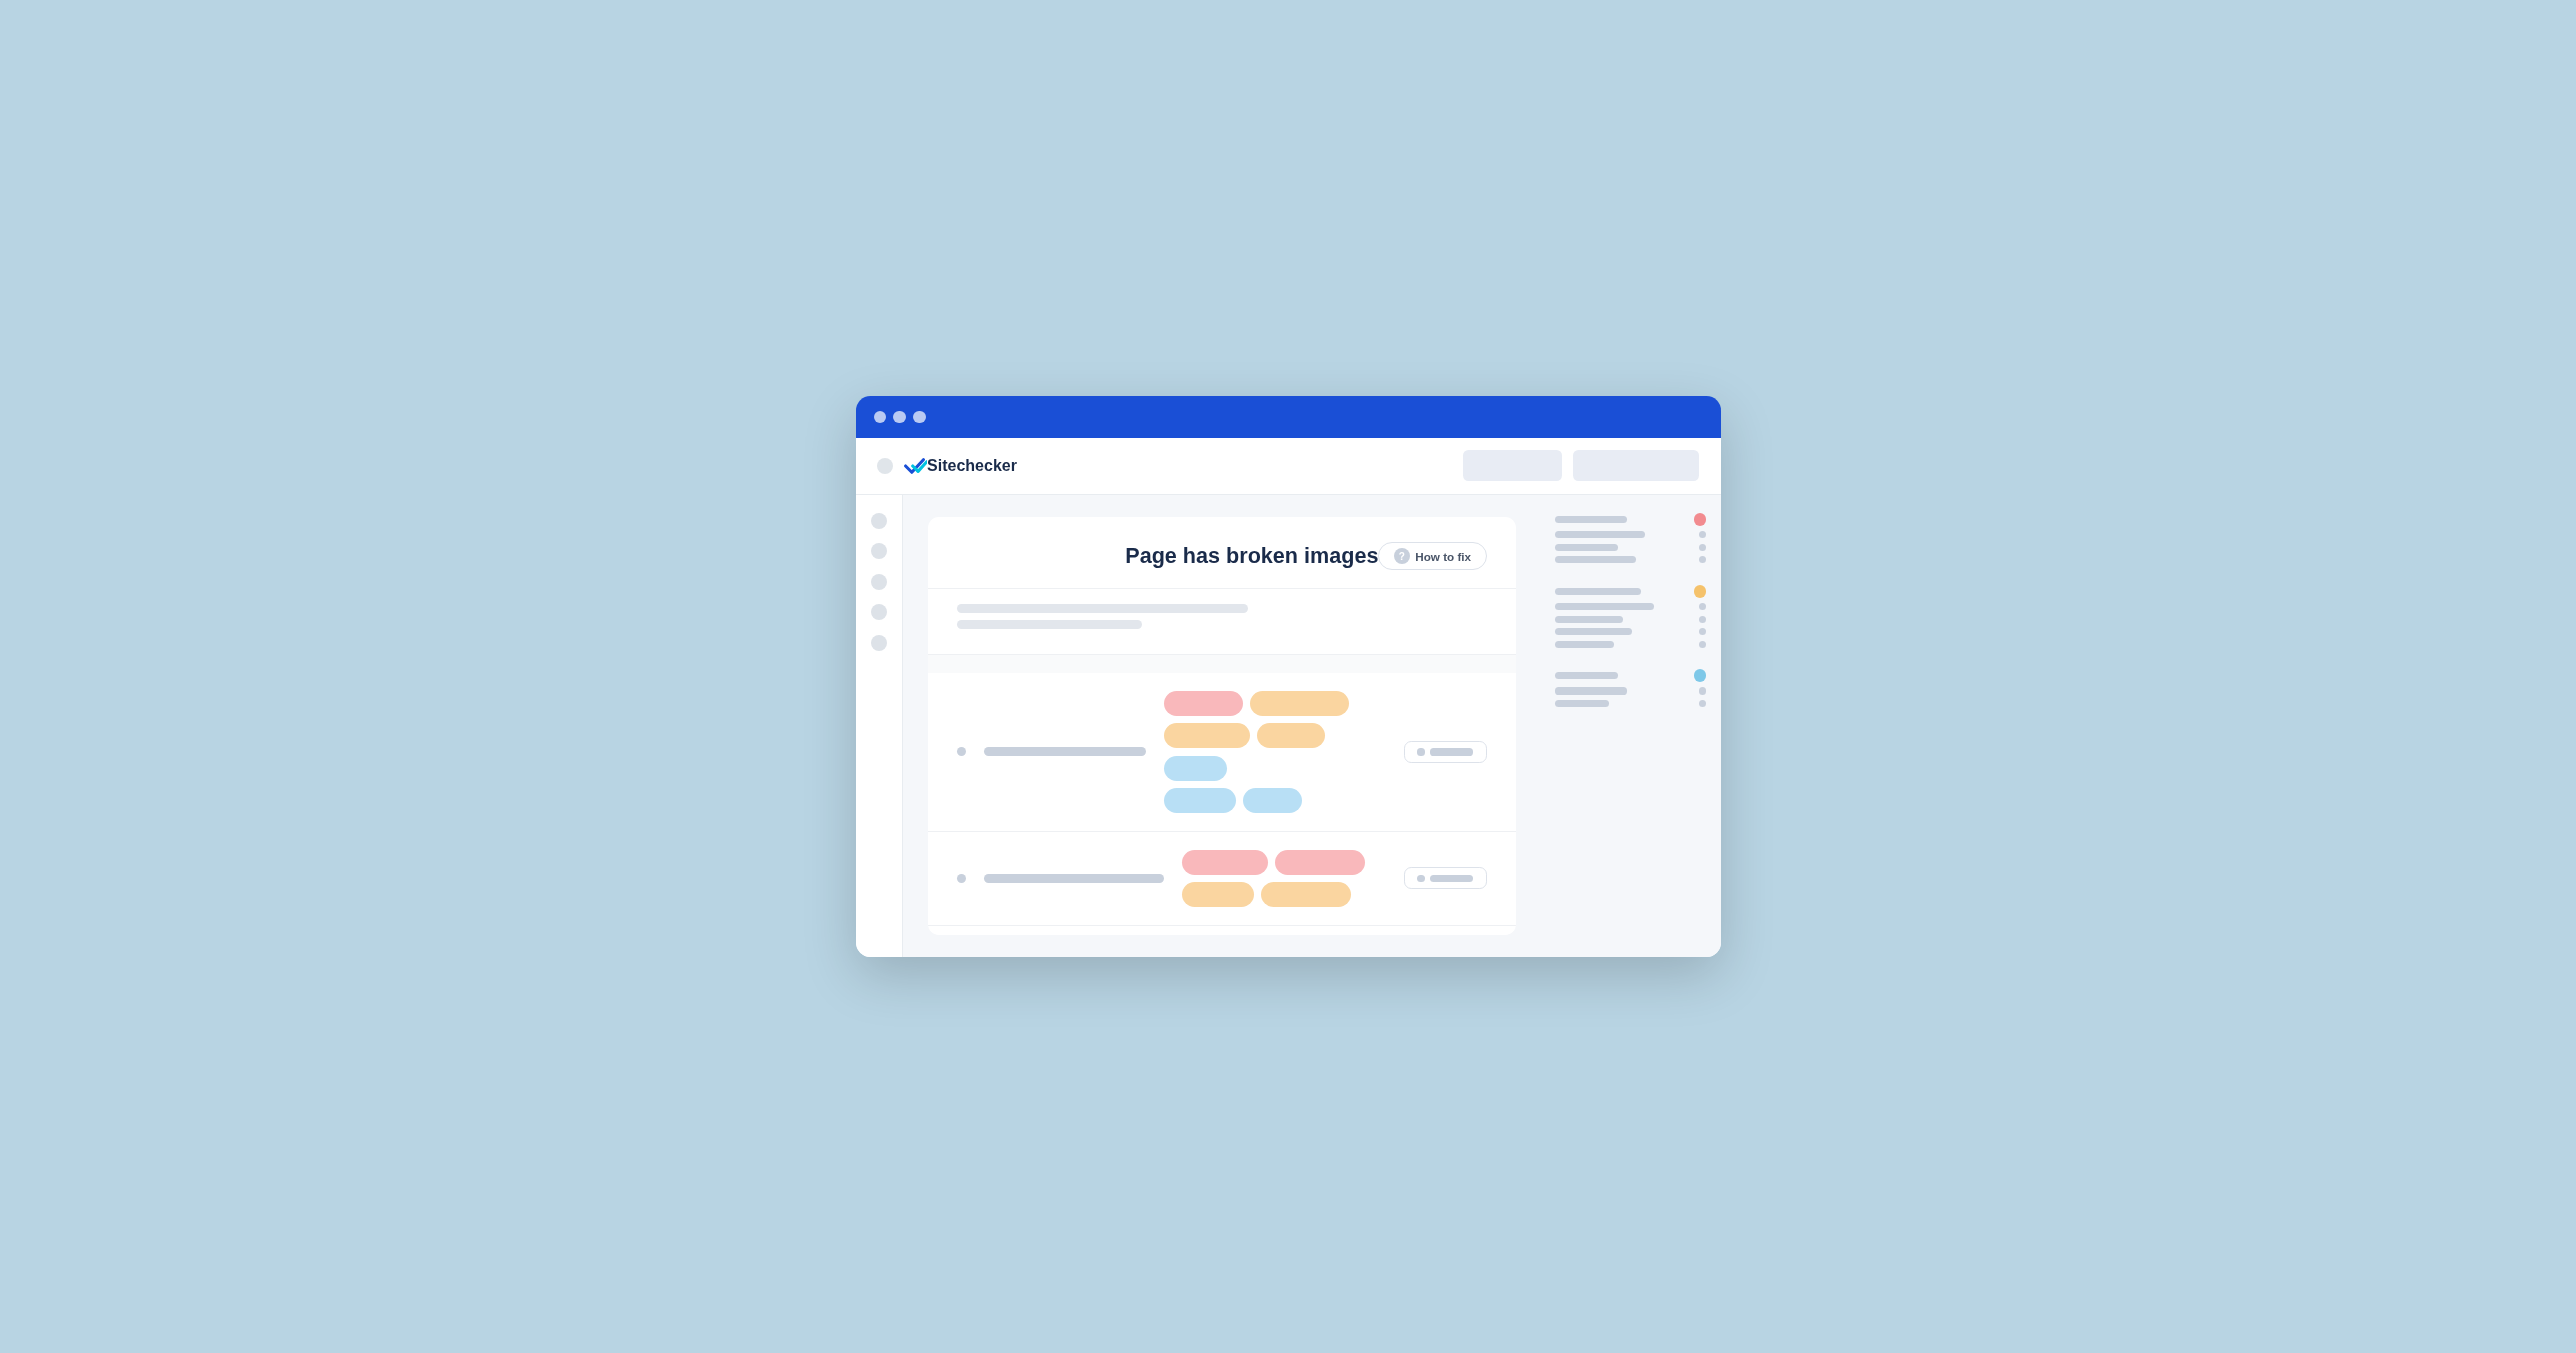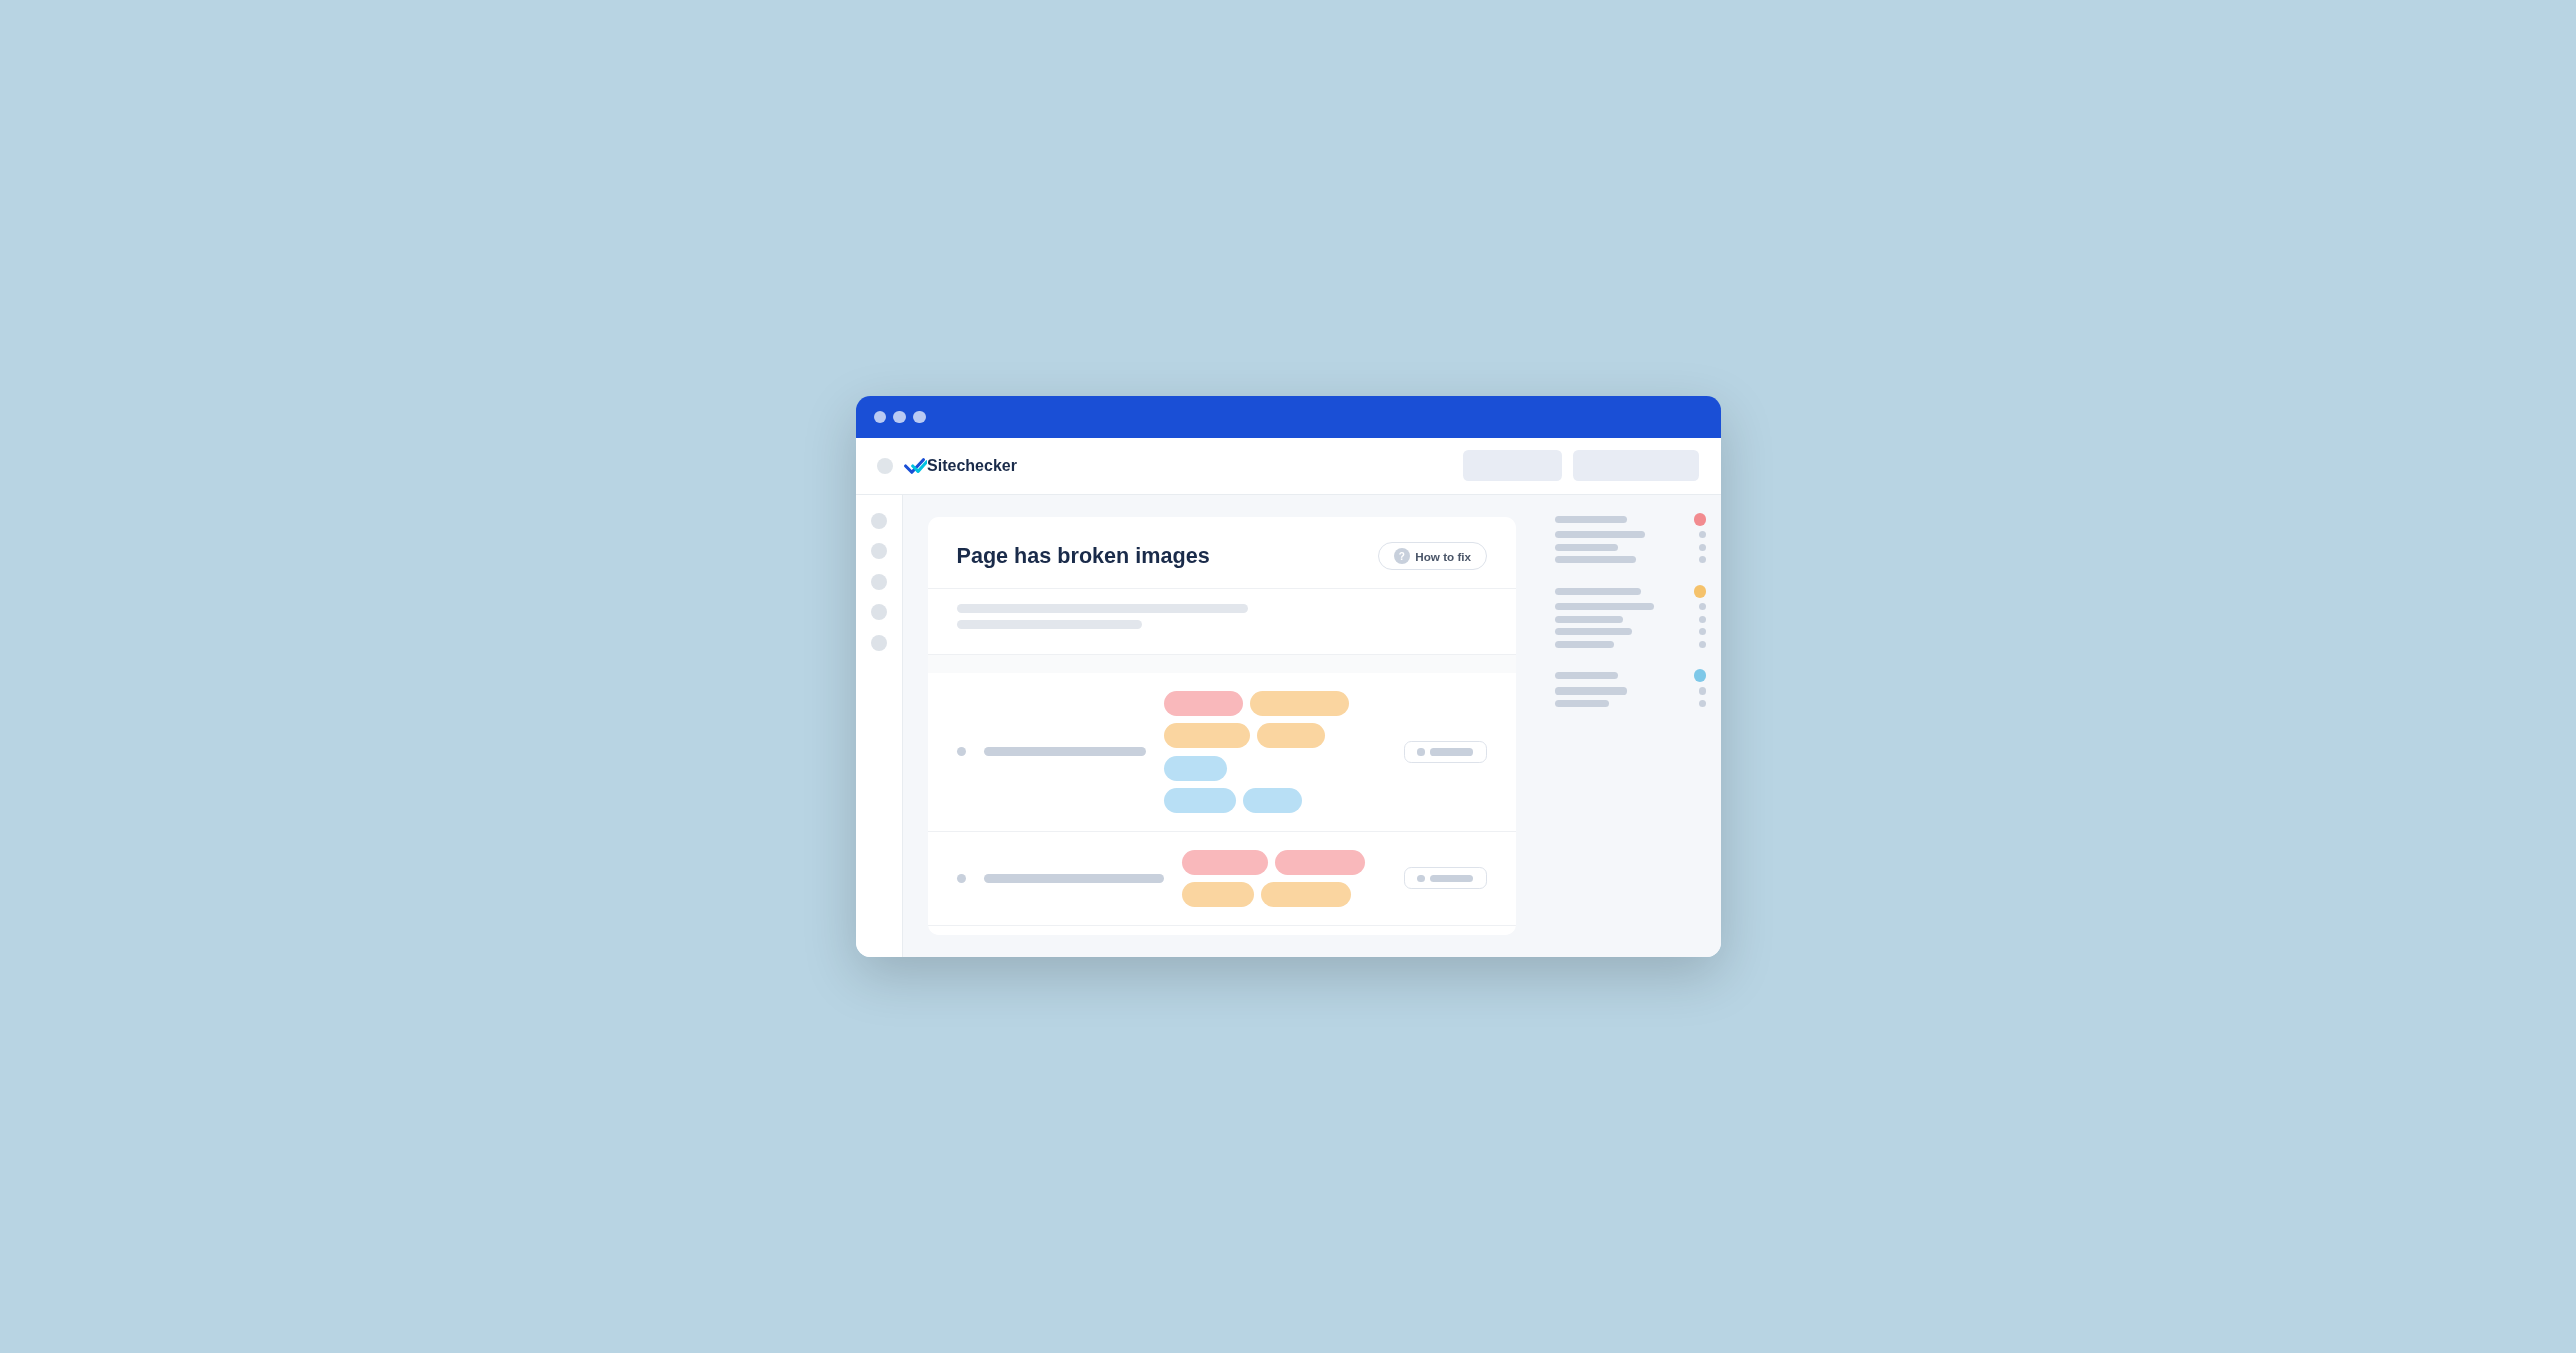--- a/index.html
+++ b/index.html
@@ -122,21 +122,21 @@
       border-radius: 10.8px;
       padding: 0;
       overflow: hidden;
     }
 
     .card-header {
       padding: 25px 29px 18px;
       border-bottom: 0.9px solid #eef0f3;
       display: flex;
       align-items: center;
-      justify-content: space-between;
+      justify-content: flex-end;
     }
 
     .card-title {
       font-size: 21.6px;
       font-weight: 800;
       color: #1a2b4a;
     }
 
     .how-to-fix-btn {
       display: flex;

